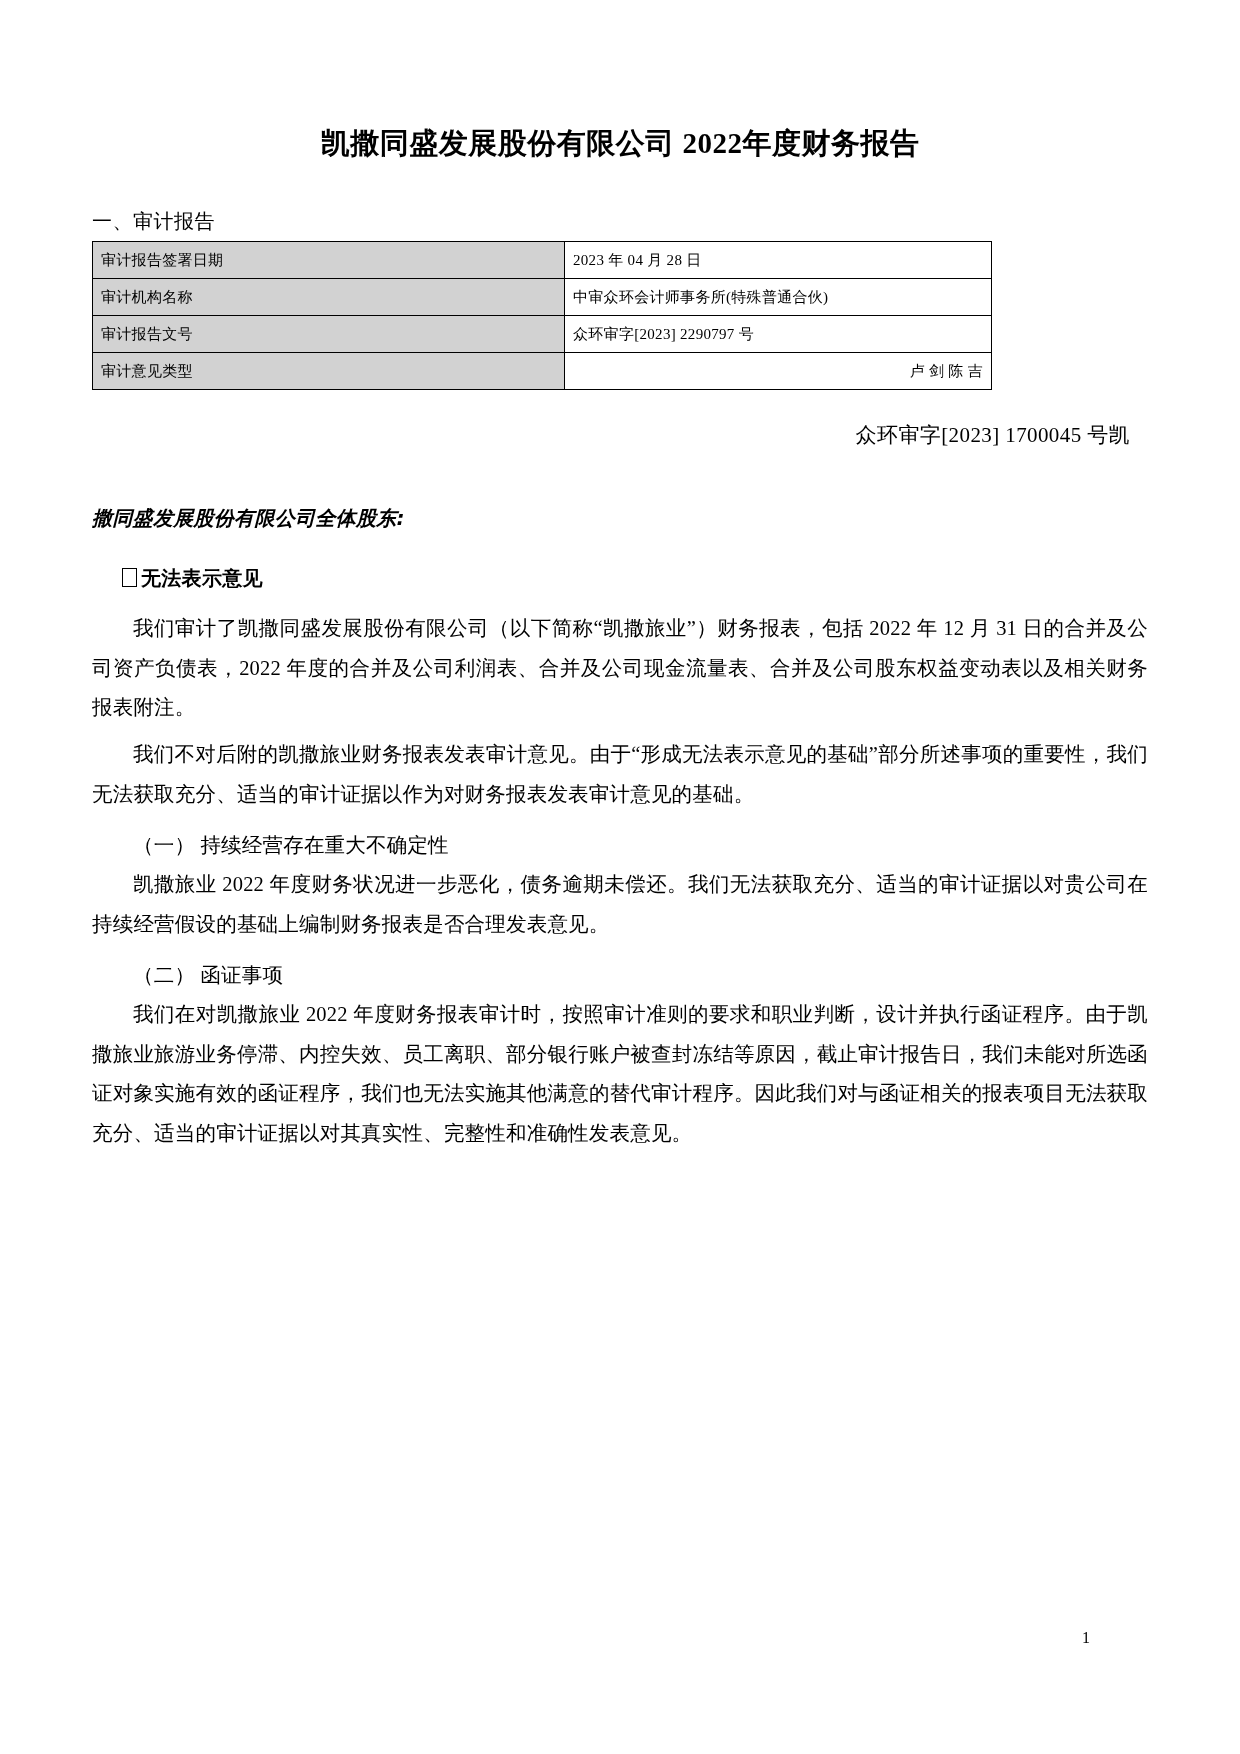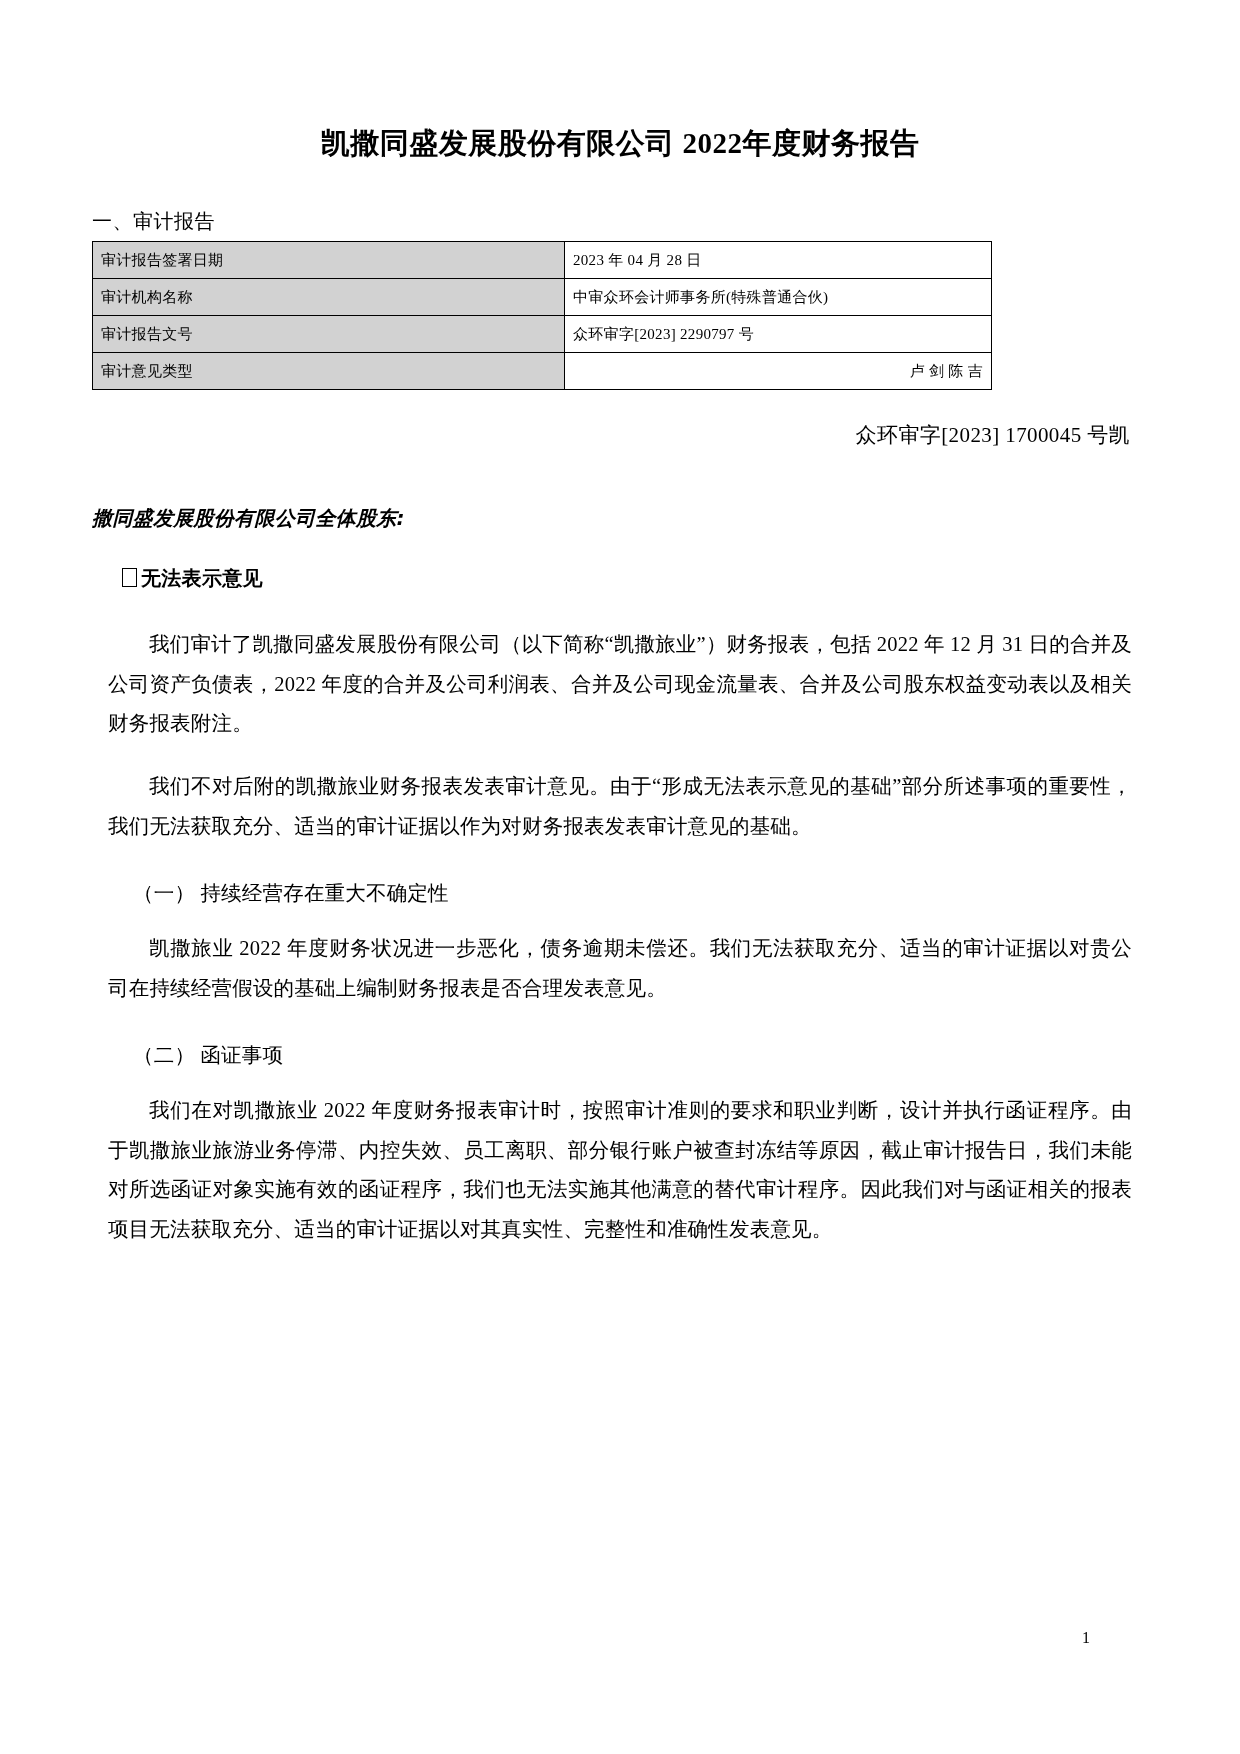--- a/index.html
+++ b/index.html
@@ -126,21 +126,21 @@
     height: 17px;
     border: 1.4px solid #000;
     margin-right: 4px;
     vertical-align: -2px;
   }
 
   
   p.body {
     font-size: 20.5px;
     line-height: 1.92;
-    margin: 16px;
+    margin: 0;
     text-align: justify;
     text-justify: inter-ideograph;
     letter-spacing: 0.2px;
     text-indent: 2em;
   }
   p.gap-top { padding-top: 16px; }
   p.gap-small { padding-top: 8px; }
 
   .item-heading {
     font-size: 20.5px;

